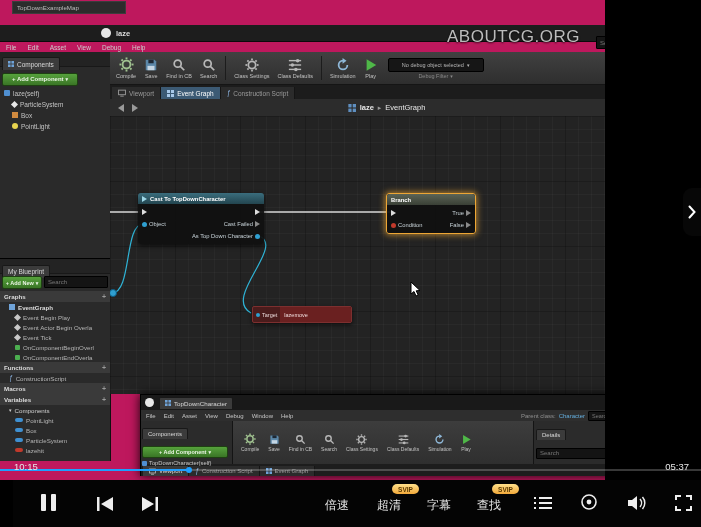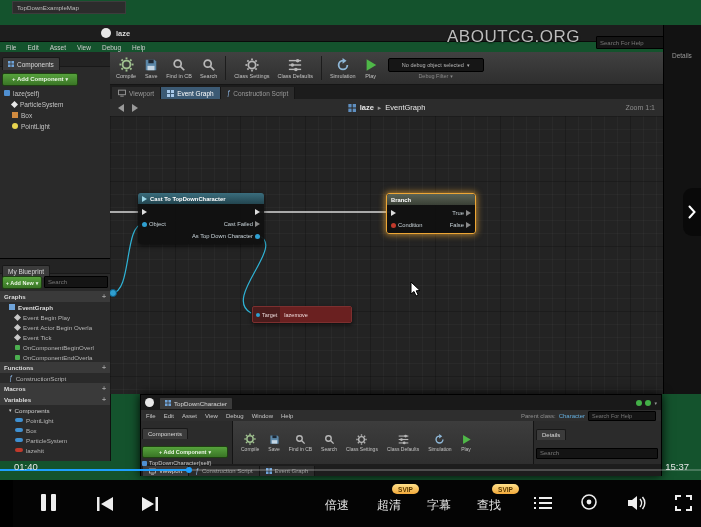--- a/index.html
+++ b/index.html
@@ -1,19 +1,19 @@
 <!DOCTYPE html>
 <html><head>
 <meta charset="utf-8">
 <style>
   html,body{margin:0;padding:0;background:#000}
   .stage{position:relative;width:701px;height:527px;background:#000;overflow:hidden;
          font-family:"Liberation Sans",sans-serif;color:#ccc}
   .abs{position:absolute}
-  .video{position:absolute;left:0;top:0;width:701px;height:480px;background:#14532d;overflow:hidden}
+  .video{position:absolute;left:0;top:0;width:605px;height:480px;background:#be185d;overflow:hidden}
 
   
   .panel{background:#2a2a2a}
   .tabbox{display:inline-flex;align-items:center;gap:3px;background:#3b3b3b;color:#d8d8d8;
           font-size:6.5px;padding:0 5px;height:12px;border-radius:2px 2px 0 0;border:1px solid #181818;border-bottom:none}
   .gbtn{display:inline-flex;align-items:center;justify-content:center;gap:2px;
         background:linear-gradient(#56a23c,#3a7526);border:1px solid #1e4012;border-radius:2px;
         color:#eaf5e4;font-size:6px;font-weight:bold;height:11px}
   .caret{font-size:5px;color:inherit}
   .inp{background:#141414;border:1px solid #000;color:#999;font-size:6px;height:10px;
@@ -592,22 +592,22 @@
   <div class="handle">
     <svg width="8" height="14" viewBox="0 0 8 14">
       <path d="M1.5,1.5 L6.5,7 L1.5,12.5" stroke="#fff" stroke-width="2" fill="none" stroke-linecap="round"></path>
     </svg>
   </div>
 
   <div class="seek">
     <div class="seek-played" style="width: 27%;"></div>
     <div class="seek-knob" style="left: calc(27% - 3px);"></div>
   </div>
-  <span class="ptime" style="left:14px;top:461px">01:40</span>
-  <span class="ptime" style="right:12px;top:461px">15:37</span>
+  <span class="ptime" style="left:14px;top:461px">10:15</span>
+  <span class="ptime" style="right:12px;top:461px">05:37</span>
 
   <div class="pbar">
     <div class="pctl" style="left:28px;top:14px;gap:5px">
       <span style="width:5px;height:17px;background:#eee;border-radius:1px"></span>
       <span style="width:5px;height:17px;background:#eee;border-radius:1px"></span>
     </div>
     <div class="pctl" style="left:84px;top:17px">
       <svg width="17" height="14" viewBox="0 0 17 14">
         <rect x="0" y="0" width="2.5" height="14" fill="#eee"></rect>
           <path d="M16,0 L4,7 L16,14 Z" fill="#eee"></path>

